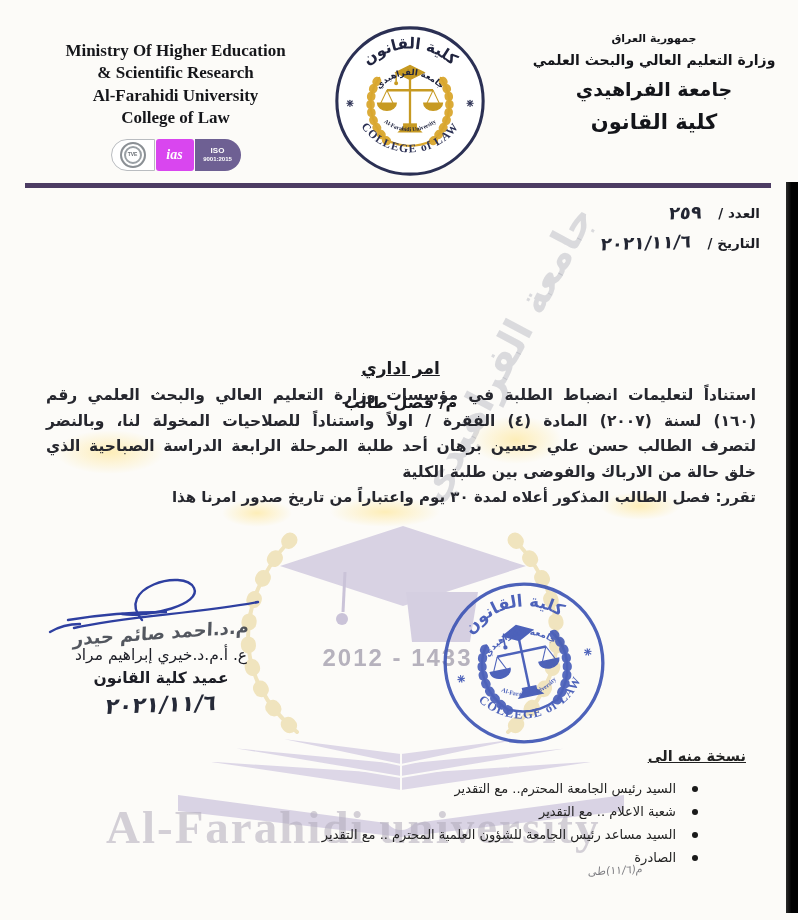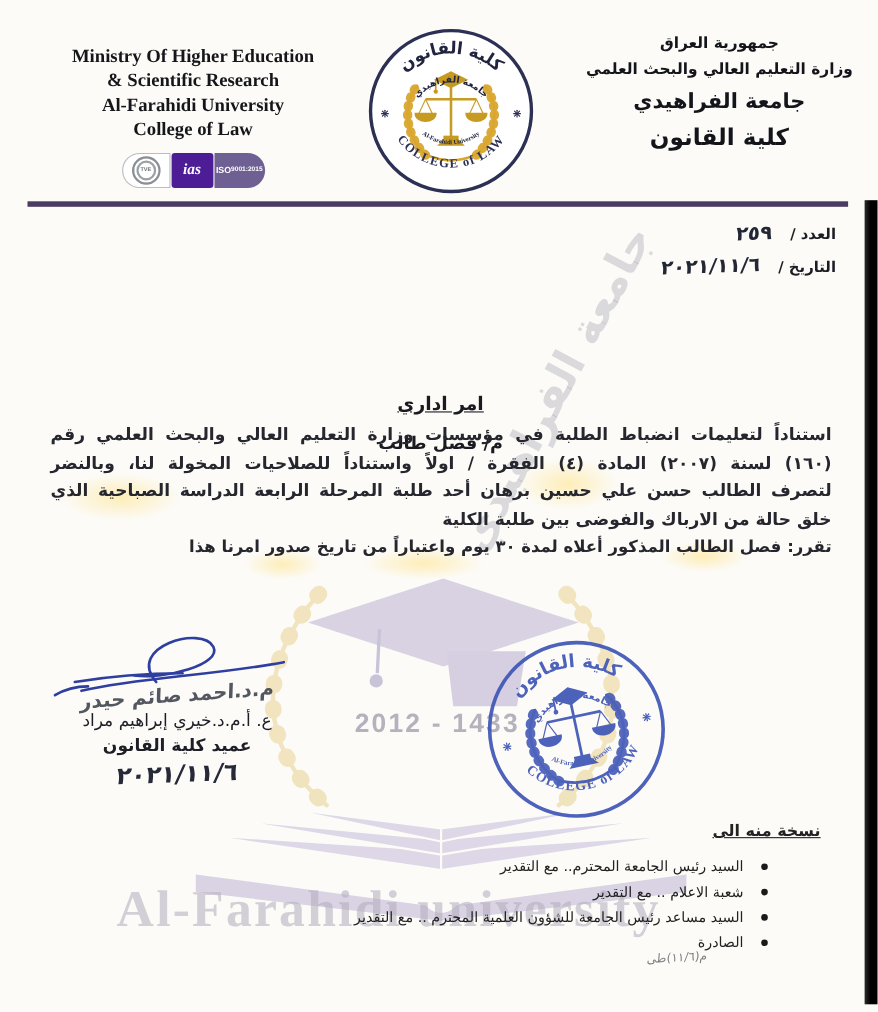--- a/index.html
+++ b/index.html
@@ -10,32 +10,32 @@
   .hdr-left{position:absolute;left:28px;top:40px;width:295px;text-align:center;
             font-family:"Liberation Serif",serif;font-weight:bold;font-size:17px;
             line-height:1.32;color:#15161a;}
   .iso{margin-top:9px;display:inline-flex;height:32px;align-items:stretch;}
   .iso-seg1{width:42px;background:#fff;border:1px solid #b9bcc0;border-radius:16px 0 0 16px;
             display:flex;align-items:center;justify-content:center;}
   .iso-circ{width:22px;height:22px;border-radius:50%;border:2px solid #8a8f94;
             box-shadow:inset 0 0 0 2px #fff,inset 0 0 0 4px #9aa0a5;
             font-size:5px;color:#6b7076;display:flex;align-items:center;justify-content:center;
             font-weight:bold;font-family:"Liberation Sans",sans-serif;}
-  .iso-seg2{width:38px;background:#4c1d95;color:#fff;display:flex;align-items:center;
+  .iso-seg2{width:38px;background:#d946ef;color:#fff;display:flex;align-items:center;
             justify-content:center;font-style:italic;font-weight:bold;font-size:14px;
             font-family:"Liberation Serif",serif;margin:0 1px;border-radius:3px;}
-  .iso-seg3{width:46px;background:#6e6093;color:#fff;display:flex;flex-direction:row;
+  .iso-seg3{width:46px;background:#6e6093;color:#fff;display:flex;flex-direction:column;
             align-items:center;justify-content:center;border-radius:0 16px 16px 0;
             font-family:"Liberation Sans",sans-serif;line-height:1.2;}
   .iso-seg3 .l1{font-size:8px;font-weight:bold;}
   .iso-seg3 .l2{font-size:6px;}
   .hdr-logo{position:absolute;left:333px;top:24px;width:154px;height:154px;}
   .hdr-right{position:absolute;right:18px;top:32px;width:252px;text-align:center;
              direction:rtl;color:#14151a;}
-  .ar1{font-size:14px;font-weight:bold;margin-bottom:7px;}
+  .ar1{font-size:11px;font-weight:bold;margin-bottom:7px;}
   .ar2{font-size:14px;font-weight:bold;margin-bottom:10px;}
   .ar3{font-size:19px;font-weight:bold;margin-bottom:10px;}
   .ar4{font-size:21px;font-weight:bold;}
 
   .rule{position:absolute;left:25px;top:183px;width:746px;height:5px;background:#4c3c63;}
   .edge-right{position:absolute;right:0;top:182px;width:12px;height:731px;z-index:6;
               background:linear-gradient(to left,#000 55%,#2c2c2c);}
 
   
   .ref{position:absolute;right:38px;top:202px;direction:rtl;z-index:2;}

